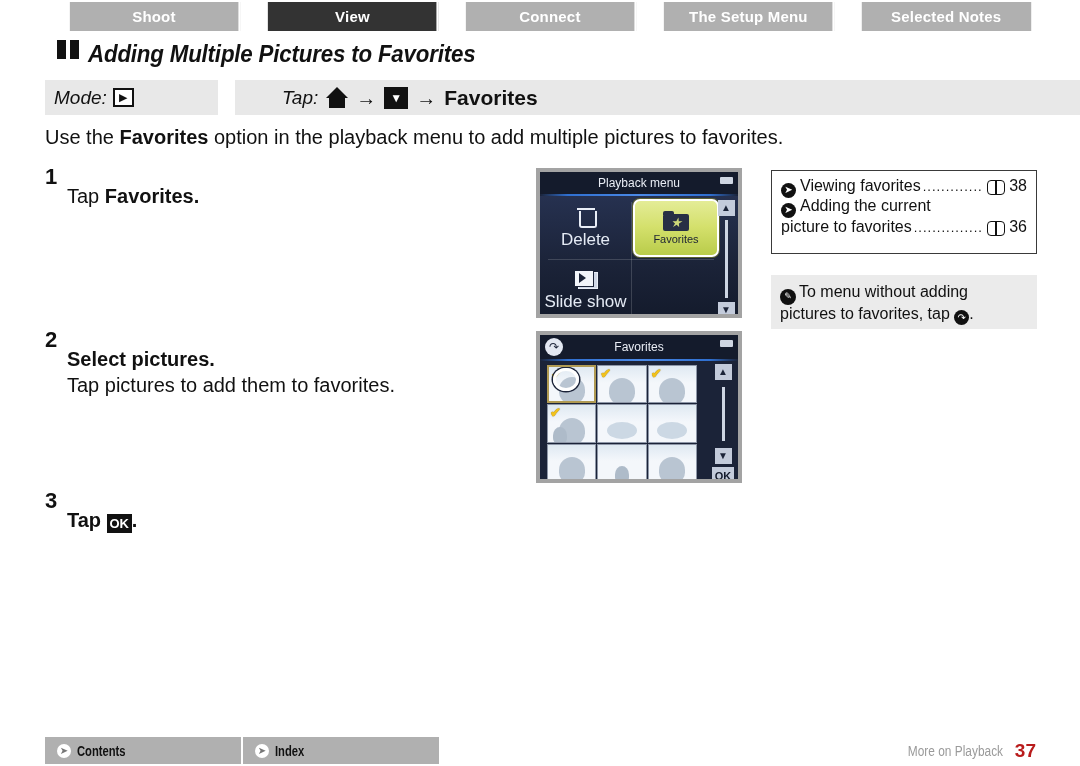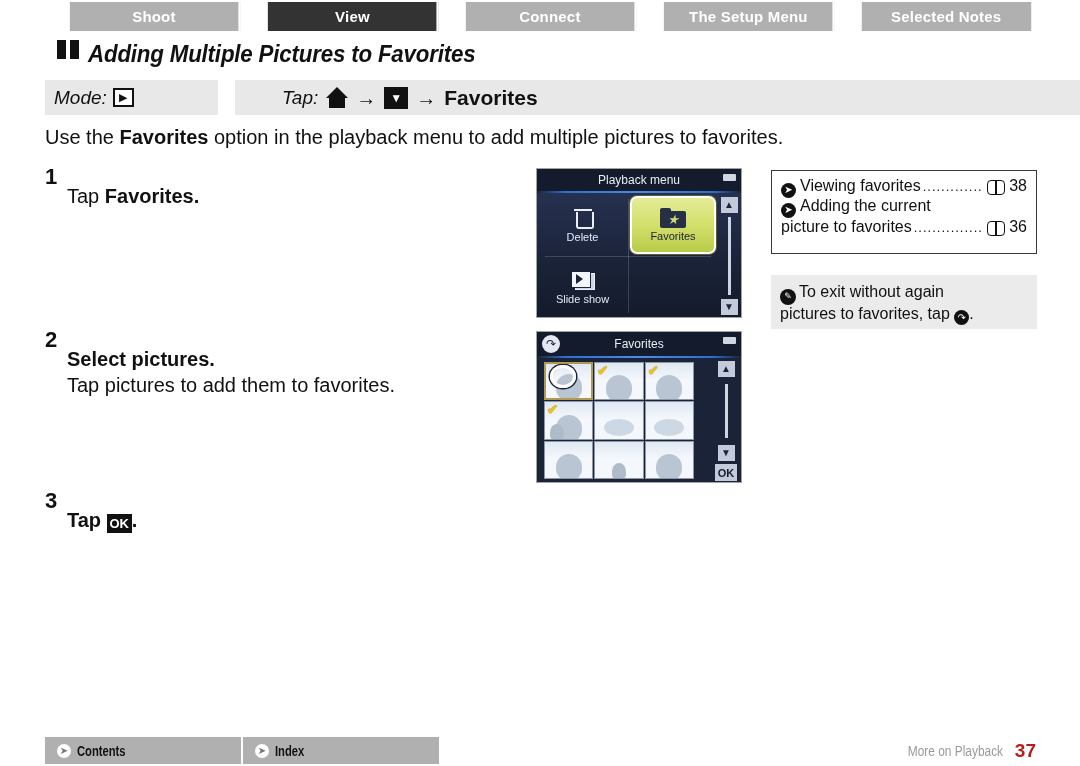--- a/index.html
+++ b/index.html
@@ -111,21 +111,21 @@
   .ico-ok {
     display: inline-flex; align-items: center; justify-content: center;
     min-width: 25px; height: 19px; background: #111; color: #fff;
     font-size: 13px; font-weight: bold; padding: 0 2px;
     transform: translateY(1px);
   }
 
   
   .cam {
     position: absolute;
-    border: 1px solid #a3a3a3;
+    border: 4px solid #a3a3a3;
     background: #ef4444;
     overflow: hidden;
   }
   .cam1 { left: 536px; top: 168px; width: 206px; height: 150px; }
 
   .cam-titlebar {
     position: relative; height: 22px; background: #141b2c;
     display: flex; align-items: center; justify-content: center;
   }
   .cam-title { color: #e9edf5; font-size: 12px; }
@@ -142,21 +142,21 @@
     background: linear-gradient(to bottom, #263150 0%, #1b2338 55%, #131a2b 100%);
   }
   .menu-grid {
     position: absolute; left: 0; top: 0; width: 182px; height: 126px;
     display: grid; grid-template-columns: 1fr 1fr; grid-template-rows: 1fr 1fr;
   }
   .menu-cell {
     display: flex; flex-direction: column; align-items: center; justify-content: center;
     gap: 3px; position: relative;
   }
-  .menu-cell .lbl { color: #e4eaf4; font-size: 11px; }
+  .menu-cell .lbl { color: #e4eaf4; font-size: 17px; }
   .menu-divider-v {
     position: absolute; left: 91px; top: 6px; width: 1px; height: 114px;
     background: rgba(255,255,255,0.16);
   }
   .menu-divider-h {
     position: absolute; left: 8px; top: 63px; width: 166px; height: 1px;
     background: rgba(255,255,255,0.16);
   }
   .hl-wrap {
     position: absolute; left: 93px; top: 3px; width: 86px; height: 58px;
@@ -544,21 +544,21 @@
   </div>
   <div class="refline">
     <span>picture to favorites</span>
     <span class="dots">.........................</span>
     <span class="ico-book"></span>
     <span>36</span>
   </div>
 </div>
 
 <div class="notebox">
-  <div class="noteline"><span class="ico-pencil">✎</span><span>To exit without again</span></div>
+  <div class="noteline"><span class="ico-pencil">✎</span><span>To menu without adding</span></div>
   <div class="noteline"><span>pictures to favorites, tap</span>
     <span class="ico-exit">↷</span><span>.</span></div>
 </div>
 
 <div class="footer">
   <div class="foot-tabs">
     <div class="foot-tab">
       <span class="ico-arrowcirc-w">➤</span>
       <span class="foot-tab-label">Contents</span>
     </div>

